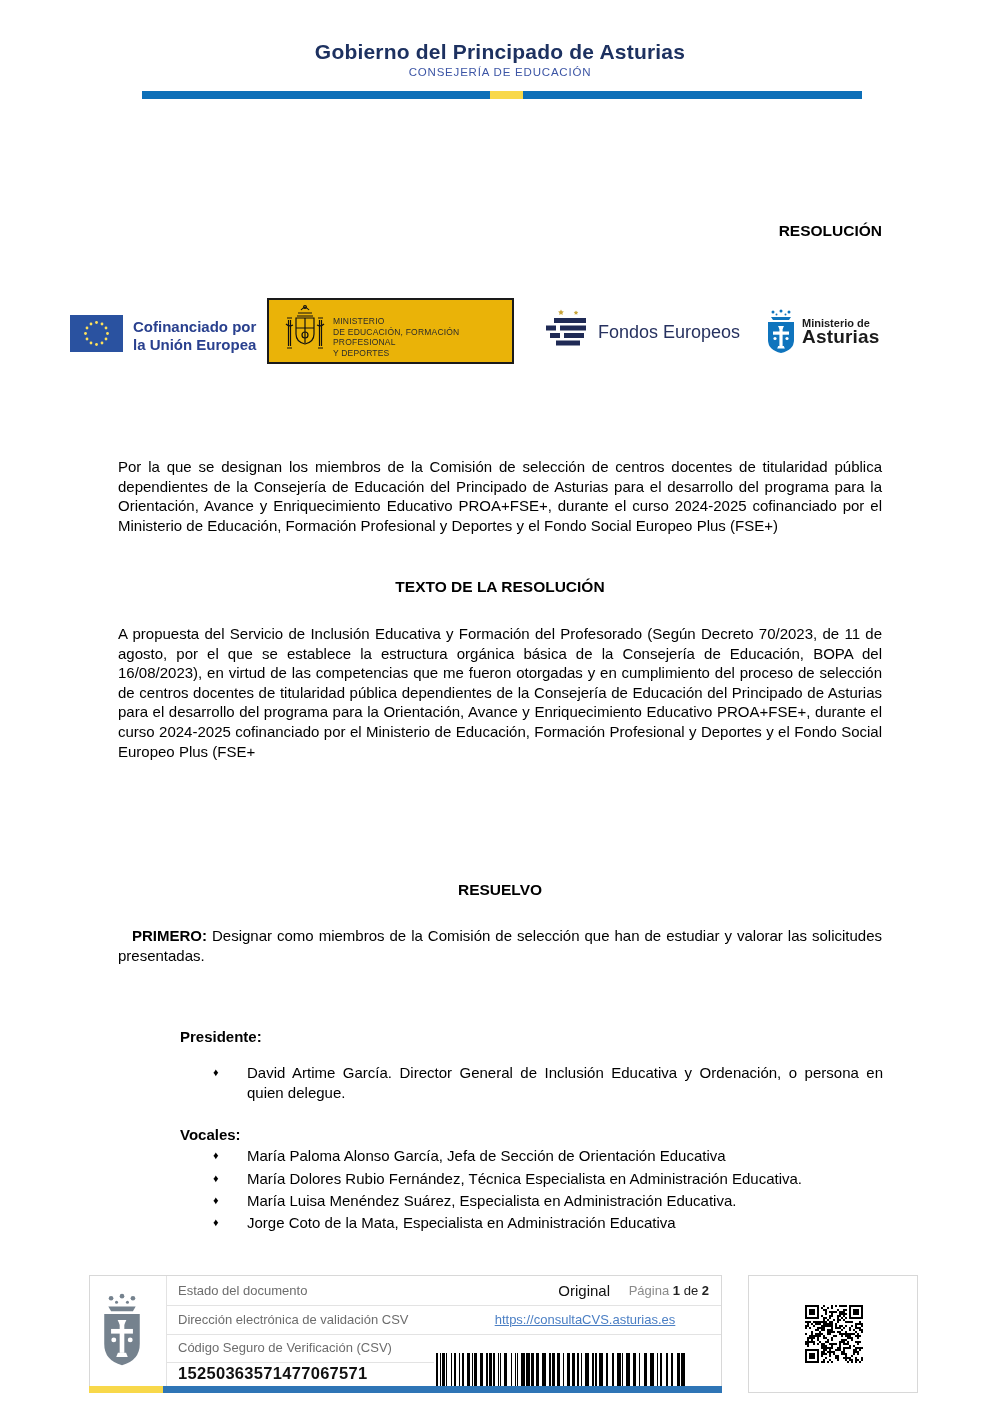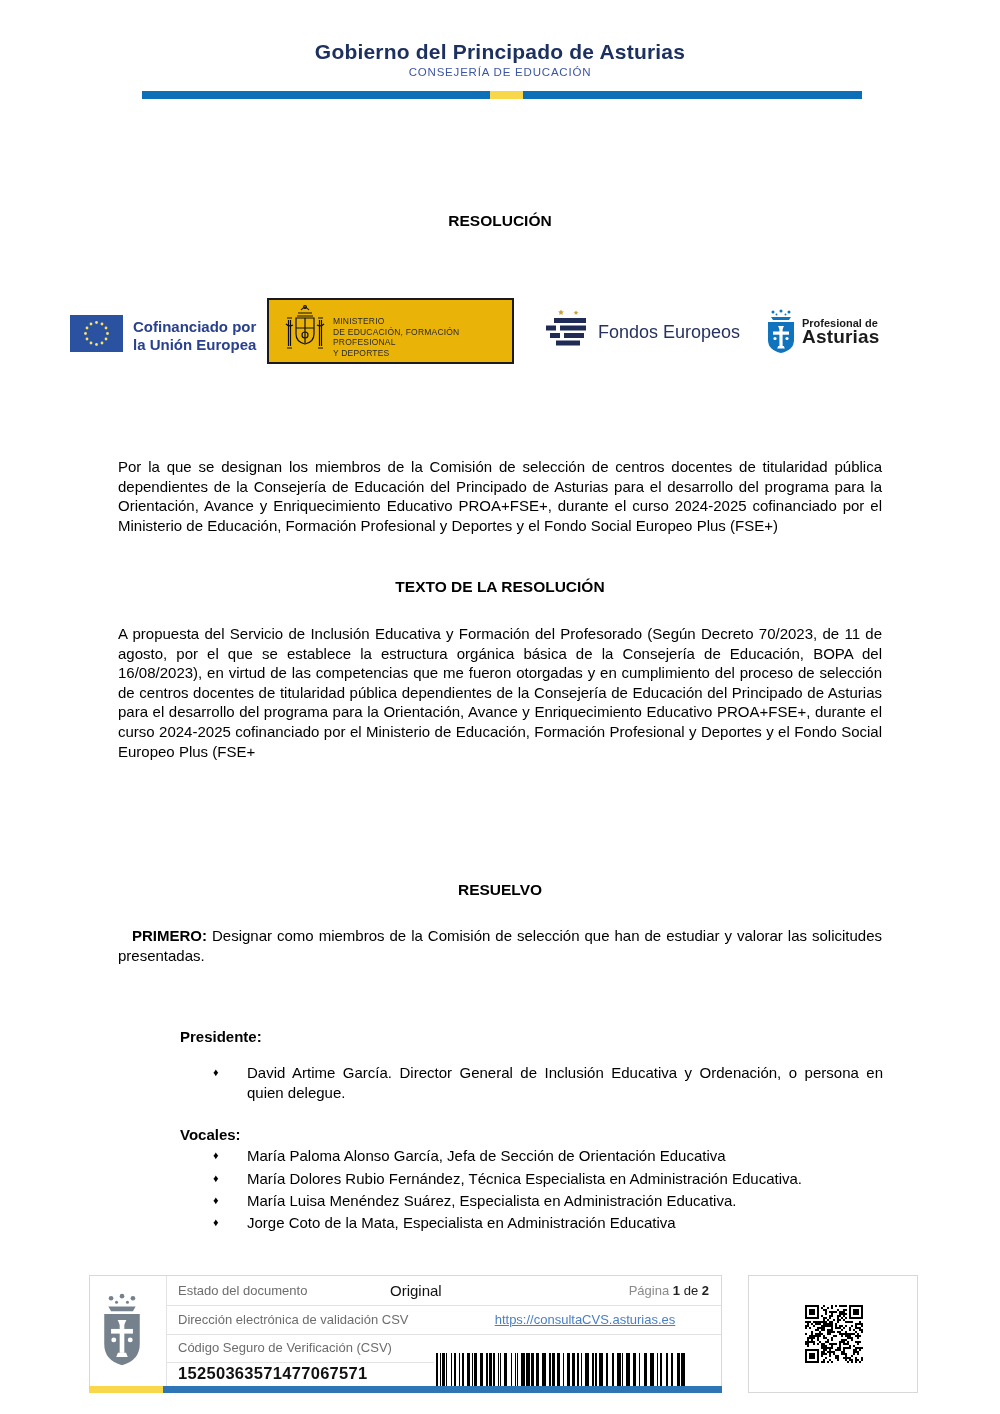--- a/index.html
+++ b/index.html
@@ -40,21 +40,21 @@
   .sublabel{left:180px;font-size:15px;font-weight:bold;}
   .bullet-diamond{left:213px;font-size:11px;}
   .bullet-text{left:247px;width:636px;font-size:15px;line-height:19.8px;text-align:justify;}
   .vocal-text{left:247px;width:680px;font-size:15px;}
 
   
   .fbox{top:1275px;left:89px;width:633px;height:118px;border:1px solid #d8d8d8;background:#fff;box-sizing:border-box;}
   .fbox .vdiv{position:absolute;left:76px;top:0;width:1px;height:110px;background:#e3e3e3;}
   .fbox .hdiv{position:absolute;left:76px;height:1px;background:#e3e3e3;}
   .f-label{position:absolute;left:88px;font-size:13px;color:#6d6d6d;}
-  .f-original{position:absolute;left:300px;width:220px;text-align:left;font-size:15px;color:#111;}
+  .f-original{position:absolute;left:300px;width:220px;text-align:right;font-size:15px;color:#111;}
   .f-page{position:absolute;right:12px;font-size:13px;color:#8a8a8a;text-align:right;}
   .f-page b{color:#222;}
   .f-link{position:absolute;left:390px;width:210px;text-align:center;font-size:13px;color:#4b7fc4;text-decoration:underline;}
   .f-csv{position:absolute;left:88px;top:88px;font-size:16.5px;font-weight:bold;color:#111;letter-spacing:.3px;}
   .f-strip{position:absolute;left:-1px;bottom:-1px;height:7px;display:flex;width:633px;}
   .f-strip .y{width:74px;background:#f8d84a;}
   .f-strip .b{flex:1;background:#2e75b6;}
   .qrbox{top:1275px;left:748px;width:170px;height:118px;border:1px solid #d8d8d8;background:#fff;box-sizing:border-box;}
 </style>
 </head>
@@ -64,21 +64,21 @@
 
   <div class="abs hdr-title">Gobierno del Principado de Asturias</div>
   <div class="abs hdr-sub">CONSEJERÍA DE EDUCACIÓN</div>
   <div class="abs hdr-bar">
     <div class="b1"></div>
     <div class="yl"></div>
     <div class="b2"></div>
   </div>
 
 
-  <div class="abs sechead" style="top:212px;">RESOLUCIÓN</div>
+  <div class="abs sechead" style="top:222px;text-align:right;">RESOLUCIÓN</div>
 
   <div class="abs eu-flag">
     <svg width="53" height="37" viewBox="0 0 53 37">
       <rect x="0" y="0" width="53" height="37" fill="#2a52a0"></rect>
       <g fill="#ffe15a">
         <circle cx="26.5" cy="7.5" r="1.4"></circle>
           <circle cx="32" cy="9" r="1.4"></circle>
           <circle cx="36" cy="13" r="1.4"></circle>
         <circle cx="37.5" cy="18.5" r="1.4"></circle>
           <circle cx="36" cy="24" r="1.4"></circle>
@@ -152,21 +152,21 @@
         <rect x="14.4" y="17" width="3.2" height="20"></rect>
         <rect x="8" y="22.5" width="16" height="3.2"></rect>
         <path d="M13 17 h6 l-1.5 3 h-3 z"></path>
         <path d="M13.2 37 h5.6 l1 2.5 h-7.6 z"></path>
         <circle cx="10" cy="29.5" r="1.6"></circle>
           <circle cx="22" cy="29.5" r="1.6"></circle>
       </g>
     </svg>
   </div>
   <div class="abs ast-text">
-    <div class="l1">Profesional de</div>
+    <div class="l1">Ministerio de</div>
     <div class="l2">Asturias</div>
   </div>
 
   <div class="abs para" style="top:457px;">Por la que se designan los miembros de la Comisión de selección de centros docentes de titularidad pública dependientes de la Consejería de Educación del Principado de Asturias para el desarrollo del programa para la Orientación, Avance y Enriquecimiento Educativo PROA+FSE+, durante el curso 2024-2025 cofinanciado por el Ministerio de Educación, Formación Profesional y Deportes y el Fondo Social Europeo Plus (FSE+)</div>
 
   <div class="abs sechead" style="top:578px;">TEXTO DE LA RESOLUCIÓN</div>
 
   <div class="abs para" style="top:624px;">A propuesta del Servicio de Inclusión Educativa y Formación del Profesorado (Según Decreto 70/2023, de 11 de agosto, por el que se establece la estructura orgánica básica de la Consejería de Educación, BOPA del 16/08/2023), en virtud de las competencias que me fueron otorgadas y en cumplimiento del proceso de selección de centros docentes de titularidad pública dependientes de la Consejería de Educación del Principado de Asturias para el desarrollo del programa para la Orientación, Avance y Enriquecimiento Educativo PROA+FSE+, durante el curso 2024-2025 cofinanciado por el Ministerio de Educación, Formación Profesional y Deportes y el Fondo Social Europeo Plus (FSE+</div>
 
   <div class="abs para indent1" style="top:926px;"><b>PRIMERO:</b><span> Designar como miembros de la Comisión de selección que han de estudiar y valorar las solicitudes presentadas.</span></div>

